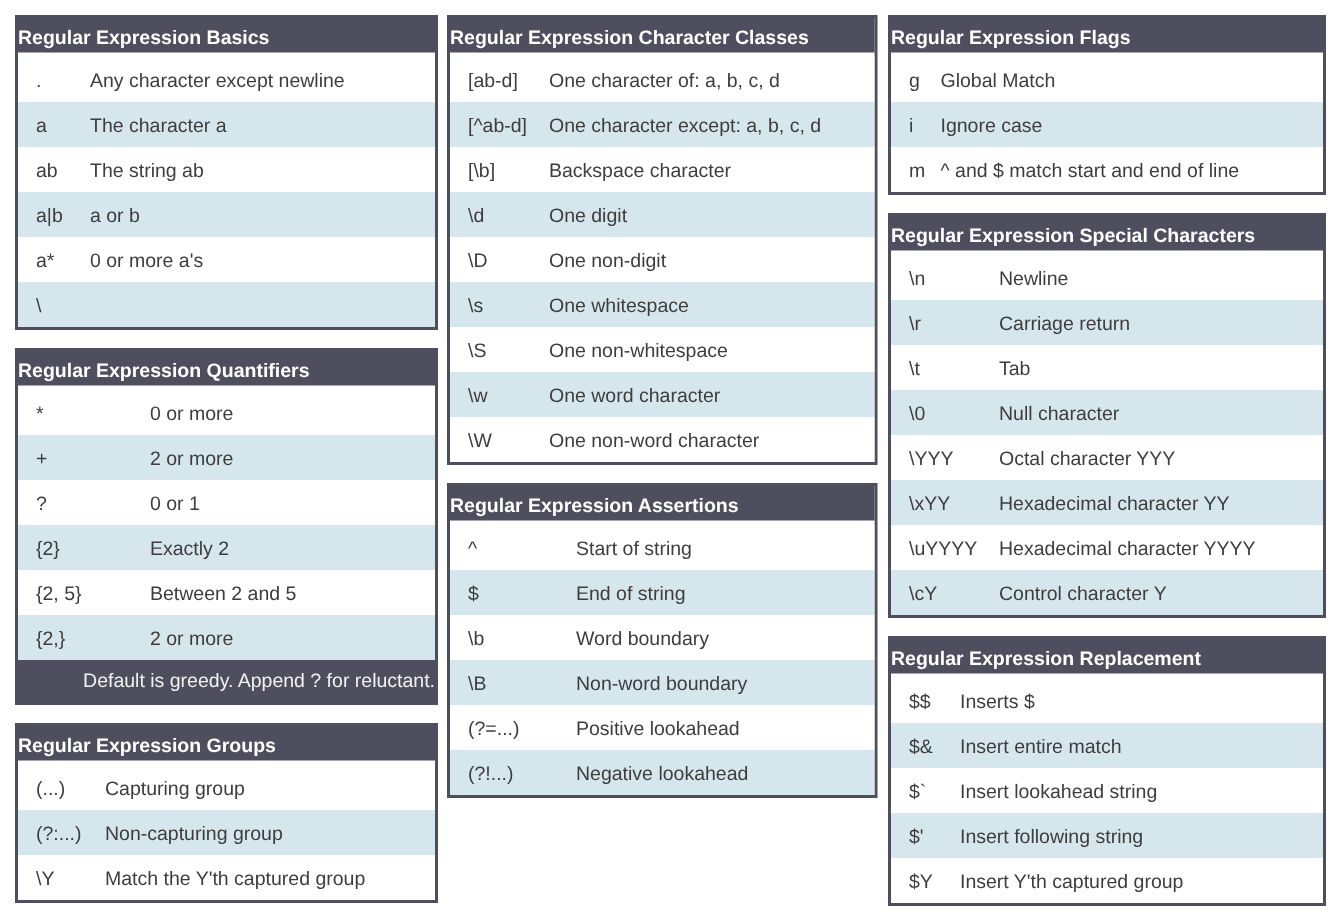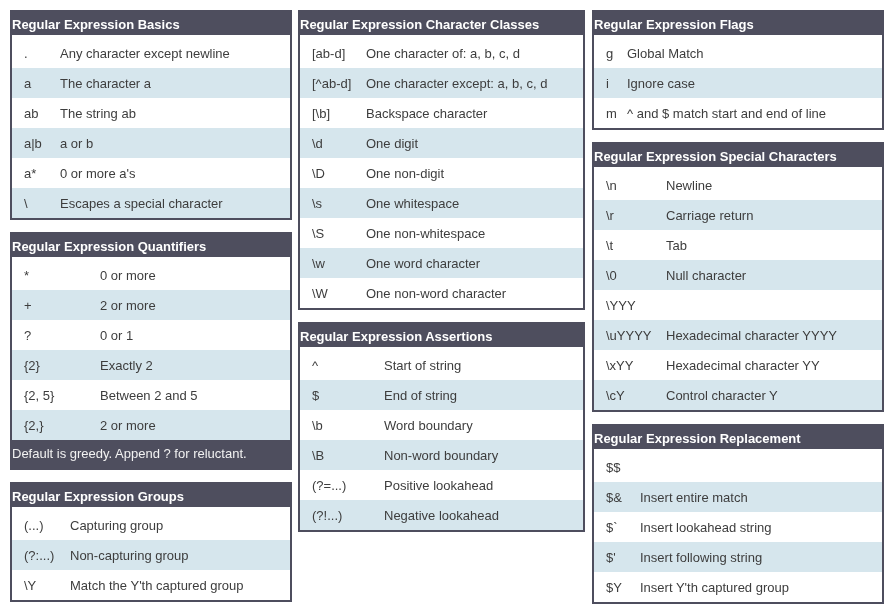--- a/index.html
+++ b/index.html
@@ -49,21 +49,21 @@
     width:var(--codew);
     padding-left:12px;
     white-space:nowrap;
   }
   .desc{flex:1;white-space:nowrap;}
   .tbl footer{
     background:var(--header-bg);
     color:#f2f2f2;
     height:28px;
     line-height:28px;
-    text-align:left;
+    text-align:right;
   }
 </style>
 </head>
 <body>
 
 <div class="col col-1">
   <section class="tbl" style="--codew:48px">
     <header>Regular Expression Basics</header>
     <div class="rows">
         <div class="row">
@@ -81,21 +81,20 @@
         <div class="row">
           <span class="code">a|b</span>
           <span class="desc">a or b</span>
         </div>
         <div class="row">
           <span class="code">a*</span>
           <span class="desc">0 or more a's</span>
         </div>
         <div class="row">
           <span class="code">\</span>
-          <span class="desc">Escapes a special character</span>
         </div>
       </div>
   </section>
   <section class="tbl" style="--codew:88px">
     <header>Regular Expression Quantifiers</header>
     <div class="rows">
         <div class="row">
           <span class="code">*</span>
           <span class="desc">0 or more</span>
         </div>
@@ -246,40 +245,42 @@
         <div class="row">
           <span class="code">\t</span>
           <span class="desc">Tab</span>
         </div>
         <div class="row">
           <span class="code">\0</span>
           <span class="desc">Null character</span>
         </div>
         <div class="row">
           <span class="code">\YYY</span>
+          <span class="desc">Octal character YYY</span>
+        </div>
+        <div class="row">
+          <span class="code">\xYY</span>
+          <span class="desc">Hexadecimal character YY</span>
         </div>
         <div class="row">
           <span class="code">\uYYYY</span>
           <span class="desc">Hexadecimal character YYYY</span>
         </div>
         <div class="row">
-          <span class="code">\xYY</span>
-          <span class="desc">Hexadecimal character YY</span>
-        </div>
-        <div class="row">
           <span class="code">\cY</span>
           <span class="desc">Control character Y</span>
         </div>
       </div>
   </section>
   <section class="tbl" style="--codew:46px">
     <header>Regular Expression Replacement</header>
     <div class="rows">
         <div class="row">
           <span class="code">$$</span>
+          <span class="desc">Inserts $</span>
         </div>
         <div class="row">
           <span class="code">$&amp;</span>
           <span class="desc">Insert entire match</span>
         </div>
         <div class="row">
           <span class="code">$`</span>
           <span class="desc">Insert lookahead string</span>
         </div>
         <div class="row">

